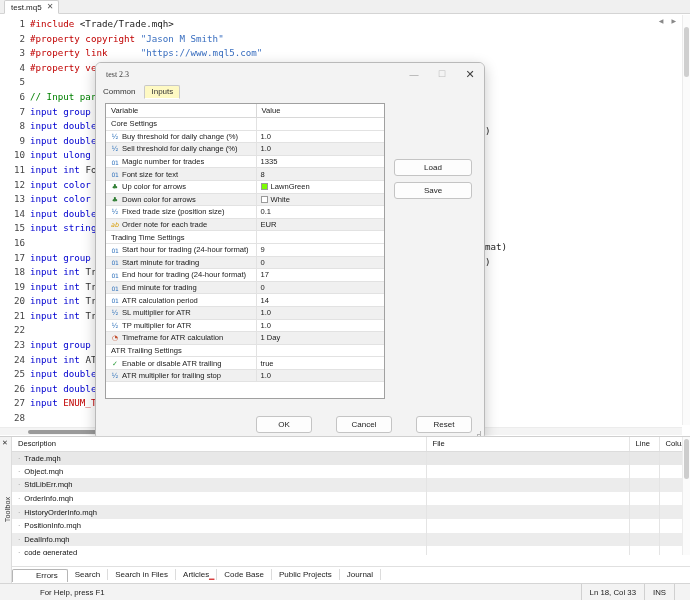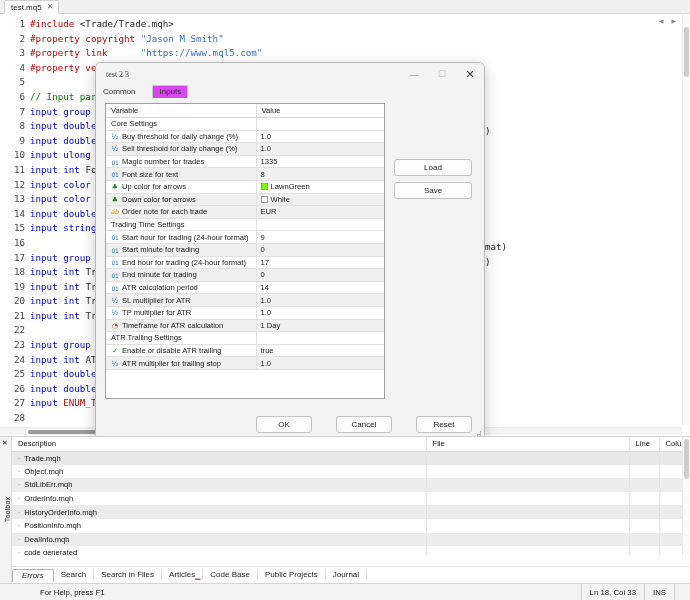--- a/index.html
+++ b/index.html
@@ -93,21 +93,21 @@
 
   .dlg-tabs {
     height:16px; display:flex; align-items:flex-start; gap:2px;
     background:#f3f3f3;
   }
   .dlg-tab {
     font-size:8px; color:#333; padding:1px 6px 2px 6px; cursor:pointer;
     border:1px solid transparent; border-radius:2px 2px 0 0;
   }
   .dlg-tab.sel {
-    background:#d946ef; border:1px solid #c8c8c8; border-bottom:1px solid #ffffff;margin-left:8px;
+    background:#fef9c3; border:1px solid #c8c8c8; border-bottom:1px solid #ffffff;
   }
 
   .dlg-body { position:relative; height:340px; background:#f3f3f3; }
 
   .grid-wrap {
     position:absolute; left:9px; top:2px; width:280px; height:296px;
     background:#ffffff; border:1px solid #a0a0a0; overflow:hidden;
   }
   table.grid { border-collapse:collapse; width:100%; table-layout:fixed; }
   table.grid th {
@@ -199,21 +199,21 @@
     position:absolute; left:12px; bottom:0; width:678px; height:16px;
     display:flex; align-items:center; background:#ffffff;
     border-top:1px solid #e0e0e0;
   }
   .tb-tab {
     font-size:8px; color:#222; padding:1px 7px; cursor:pointer;
     border-right:1px solid #dcdcdc; position:relative;
   }
   .tb-tab.sel {
     background:#ffffff; border:1px solid #b5b5b5; border-bottom:none;
-    border-radius:2px 2px 0 0; padding:1px 9px 2px 9px; margin-bottom:-1px;font-style:italic;
+    border-radius:2px 2px 0 0; padding:1px 9px 2px 23px; margin-bottom:-1px;
   }
   .tb-tab .mark { color:#c00; font-size:7px; position:absolute; right:2px; bottom:0; }
 
   
   .statusbar {
     position:absolute; left:0; bottom:0; width:690px; height:17px;
     background:#f3f3f3; border-top:1px solid #d5d5d5;
     display:flex; align-items:center;
     font-size:7.8px; color:#1a1a1a;padding-left:36px;
   }
@@ -294,20 +294,24 @@
                 <td><span>8</span></td>
               </tr>
               <tr class="">
                 <td class="c1"><span class="vi col">♣</span><span>Up color for arrows</span></td>
                 <td><span class="swatch" style="background: rgb(124, 252, 0);"></span><span>LawnGreen</span></td>
               </tr>
               <tr class="alt">
                 <td class="c1"><span class="vi col">♣</span><span>Down color for arrows</span></td>
                 <td><span class="swatch" style="background: rgb(255, 255, 255);"></span><span>White</span></td>
               </tr>
+              <tr class="">
+                <td class="c1"><span class="vi frac">½</span><span>Fixed trade size (position size)</span></td>
+                <td><span>0.1</span></td>
+              </tr>
               <tr class="alt">
                 <td class="c1"><span class="vi ab">ab</span><span>Order note for each trade</span></td>
                 <td><span>EUR</span></td>
               </tr>
               <tr class="group">
                 <td class="c1"><span>Trading Time Settings</span></td>
                 <td><span></span></td>
               </tr>
               <tr class="">
                 <td class="c1"><span class="vi num">01</span><span>Start hour for trading (24-hour format)</span></td>

